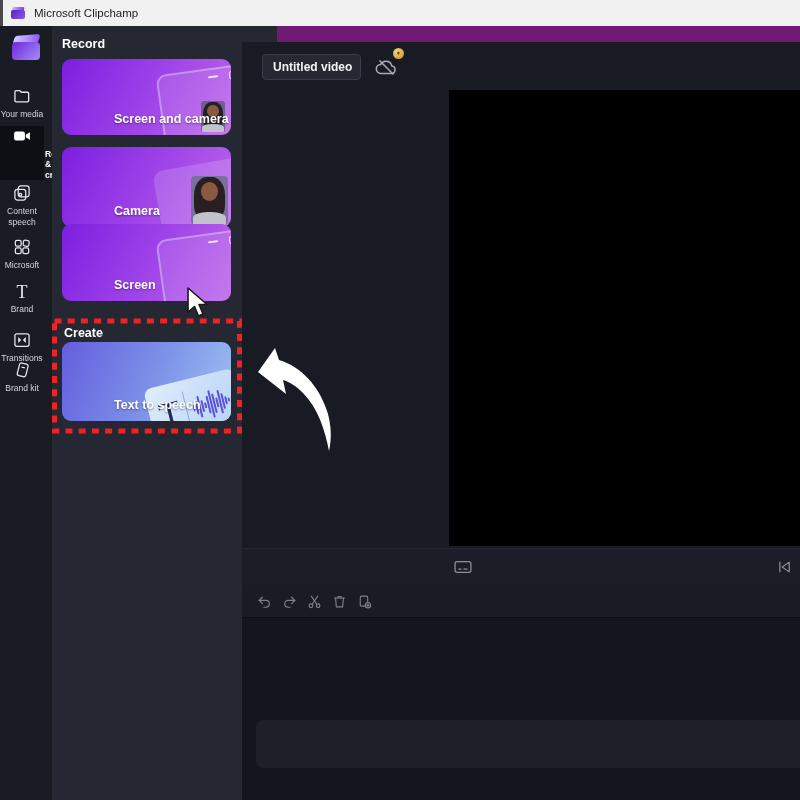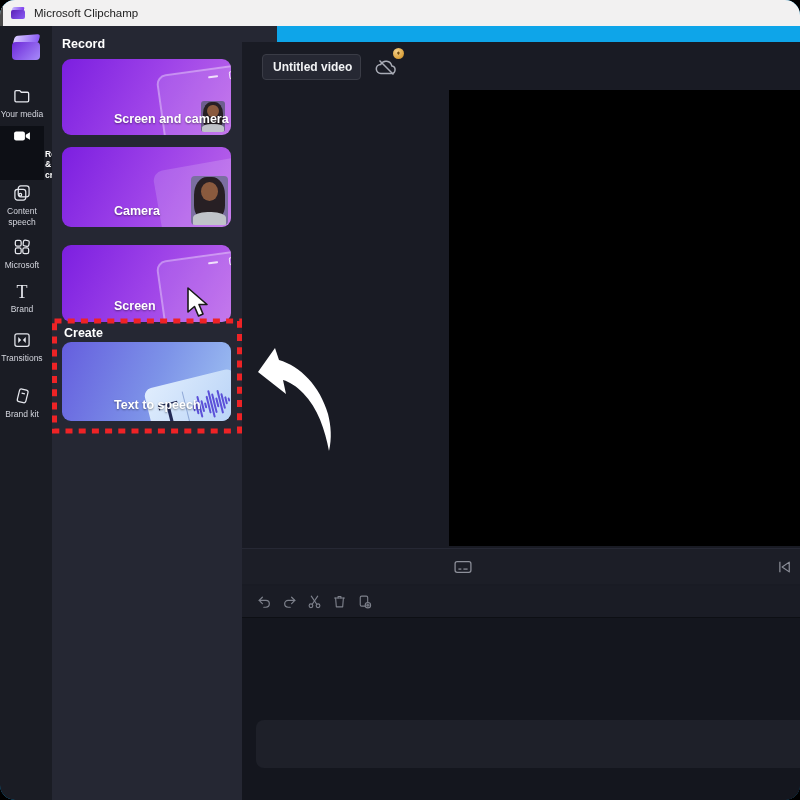--- a/index.html
+++ b/index.html
@@ -1,19 +1,19 @@
 <!DOCTYPE html>
 <html><head>
 <meta charset="utf-8">
 <style>
   * { margin:0; padding:0; box-sizing:border-box; }
   html,body { background:#000; }
   .screen {
     position:relative; width:800px; height:800px; overflow:hidden;
-    background:#0ea5e9; font-family:"Liberation Sans", sans-serif;border-radius:15px;
+    background:#701a75; font-family:"Liberation Sans", sans-serif;
     -webkit-font-smoothing:antialiased;
   }
 
   
   .titlebar {
     position:absolute; left:0; top:0; width:800px; height:26px;
     background:#f2f1f1; display:flex; align-items:center;
     border-left:3px solid #4a4a4a;
   }
   .tb-logo { position:relative; width:14px; height:12px; margin-left:8px; }
@@ -184,21 +184,21 @@
       <span>
         <svg width="20" height="20" viewBox="0 0 24 24">
           <rect x="3.5" y="4.5" width="17" height="15" rx="2.5" fill="none" stroke="#e6e8ee" stroke-width="1.5"></rect>
           <path d="M7.5 8.5 v7 L11 12 Z" fill="#e6e8ee"></path>
           <path d="M16.5 8.5 v7 L13 12 Z" fill="#e6e8ee"></path>
         </svg>
       </span>
       <span class="nav-label">Transitions</span>
     </div>
 
-    <div class="nav-item" style="top:356px;height:42px;">
+    <div class="nav-item" style="top:330px;height:42px;">
       <span>
         <svg width="20" height="20" viewBox="0 0 24 24" fill="none" stroke="#e6e8ee" stroke-width="1.5">
           <rect x="7.5" y="4" width="10.5" height="15.5" rx="2.5" transform="rotate(14 12.5 12)"></rect>
           <path d="M11.5 8.5 l4 1"></path>
         </svg>
       </span>
       <span class="nav-label">Brand kit</span>
     </div>
   </nav>
 
@@ -221,21 +221,21 @@
     <div class="card" style="top:121px;height:80px;">
       <div class="mock soft" style="left:96px;top:16px;width:100px;height:76px;"></div>
       <div class="person" style="right:3px;bottom:2px;width:37px;height:49px;border-radius:4px;background:#7b6fa0;">
         <div class="hair"></div>
           <div class="face"></div>
           <div class="shirt"></div>
       </div>
       <span class="card-label">Camera</span>
     </div>
 
-    <div class="card" style="top:219px;height:77px;">
+    <div class="card" style="top:198px;height:77px;">
       <div class="mock" style="left:98px;top:10px;width:92px;height:72px;">
         <div class="dash"></div>
           <div class="dot"></div>
       </div>
       <span class="card-label">Screen</span>
     </div>
 
     <h2 class="sec-title" style="top:300px;left:12px;">Create</h2>
 
     <div class="card tts-card" style="top:316px;height:79px;">

